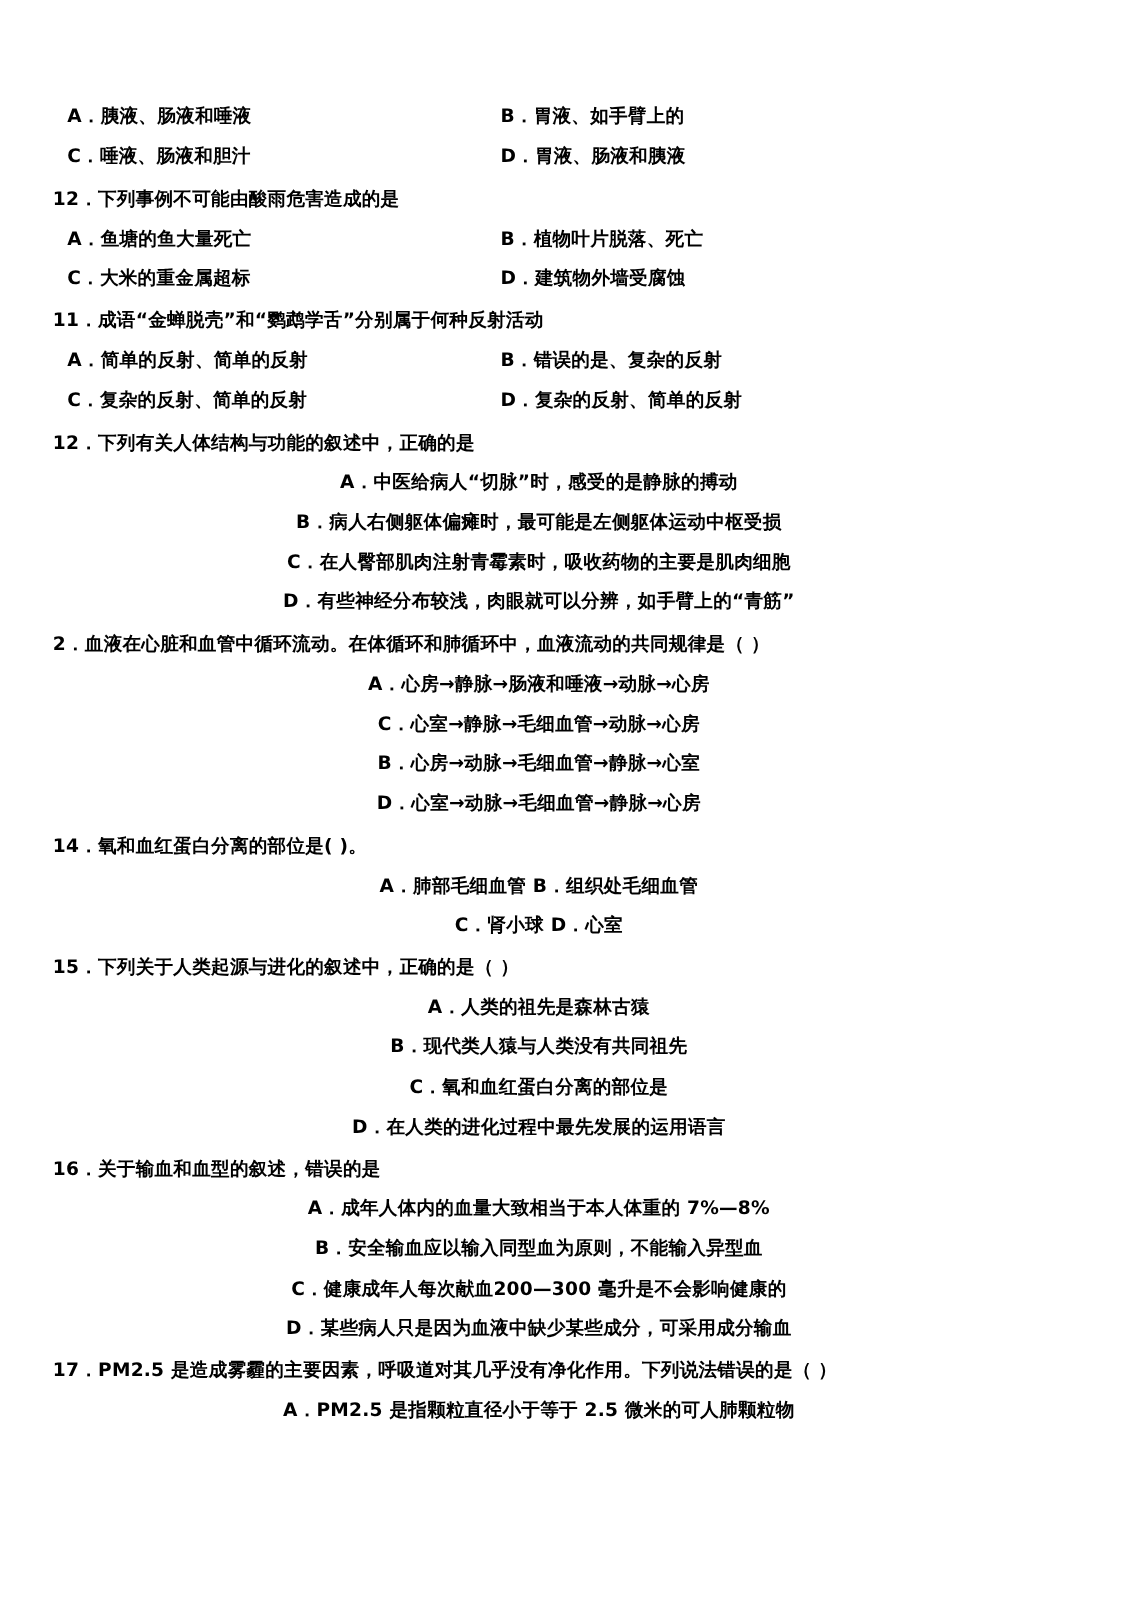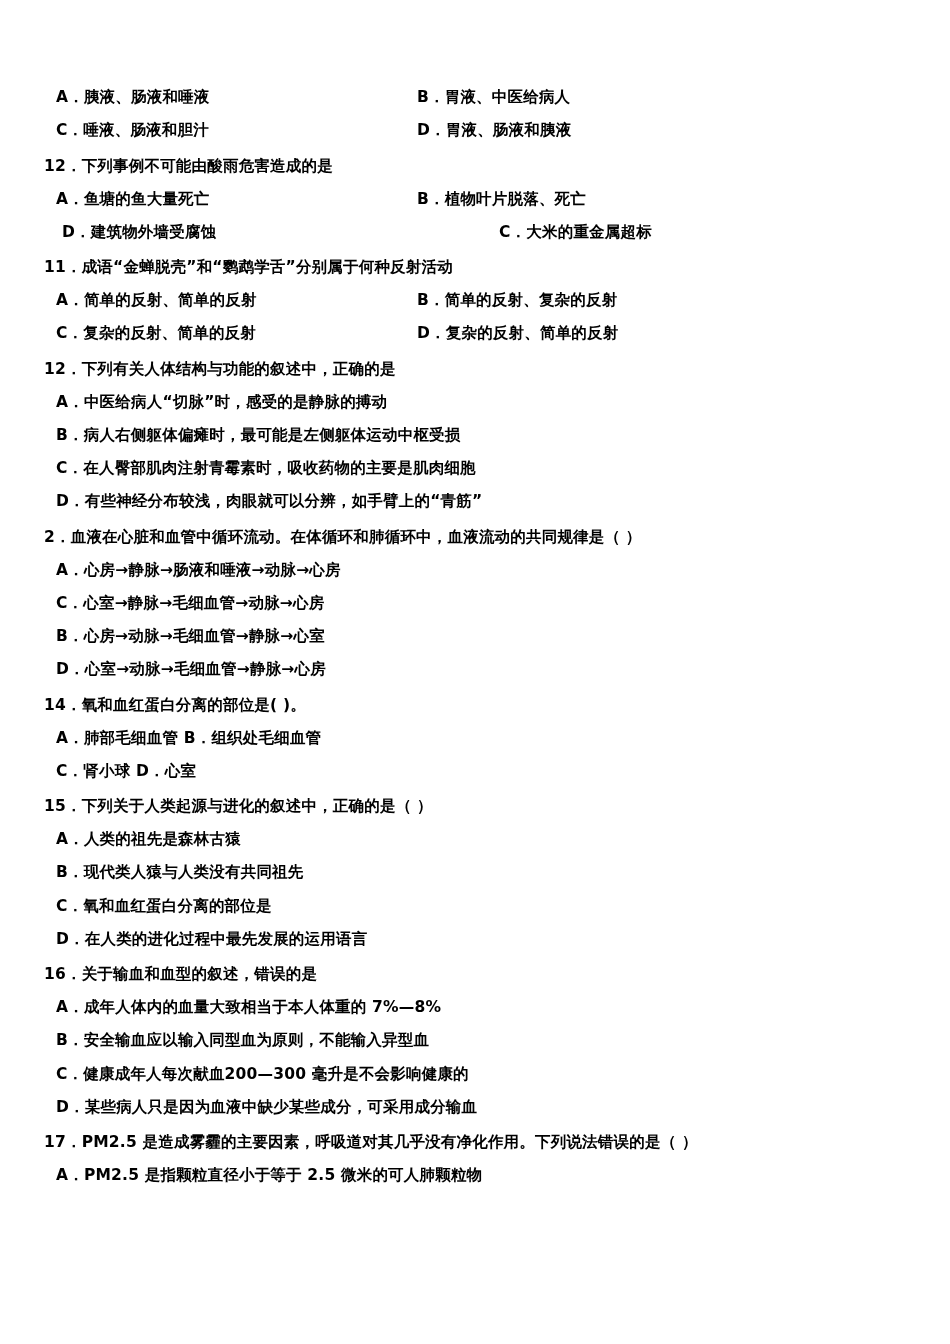--- a/index.html
+++ b/index.html
@@ -51,58 +51,59 @@
     flex: 1;
     padding-left: 18px;
     box-sizing: border-box;
   }
   .opt-single {
     font-size: 15.5px;
     line-height: 1.5;
     font-weight: 600;
     margin: 10px 0 0 12px;
     letter-spacing: 0.2px;
+    text-align: center;
   }
   .q-first-opts {
     margin-top: 0;
   }
 </style>
 </head>
 <body>
 
 <div class="page">
 
   <div class="q-block">
     <div class="opt-row q-first-opts">
       <div class="opt col-a">A．胰液、肠液和唾液</div>
-      <div class="opt col-b">B．胃液、中医给病人</div>
+      <div class="opt col-b">B．胃液、如手臂上的</div>
     </div>
     <div class="opt-row">
       <div class="opt col-a">C．唾液、肠液和胆汁</div>
       <div class="opt col-b">D．胃液、肠液和胰液</div>
     </div>
   </div>
 
   <div class="q-block">
     <div class="stem">12．下列事例不可能由酸雨危害造成的是</div>
     <div class="opt-row">
       <div class="opt col-a">A．鱼塘的鱼大量死亡</div>
       <div class="opt col-b">B．植物叶片脱落、死亡</div>
     </div>
     <div class="opt-row">
+      <div class="opt col-a">C．大米的重金属超标</div>
       <div class="opt col-b">D．建筑物外墙受腐蚀</div>
-      <div class="opt col-a">C．大米的重金属超标</div>
     </div>
   </div>
 
   <div class="q-block">
     <div class="stem">11．成语“金蝉脱壳”和“鹦鹉学舌”分别属于何种反射活动</div>
     <div class="opt-row">
       <div class="opt col-a">A．简单的反射、简单的反射</div>
-      <div class="opt col-b">B．简单的反射、复杂的反射</div>
+      <div class="opt col-b">B．错误的是、复杂的反射</div>
     </div>
     <div class="opt-row">
       <div class="opt col-a">C．复杂的反射、简单的反射</div>
       <div class="opt col-b">D．复杂的反射、简单的反射</div>
     </div>
   </div>
 
   <div class="q-block">
     <div class="stem">12．下列有关人体结构与功能的叙述中，正确的是</div>
     <div class="opt-single">A．中医给病人“切脉”时，感受的是静脉的搏动</div>

